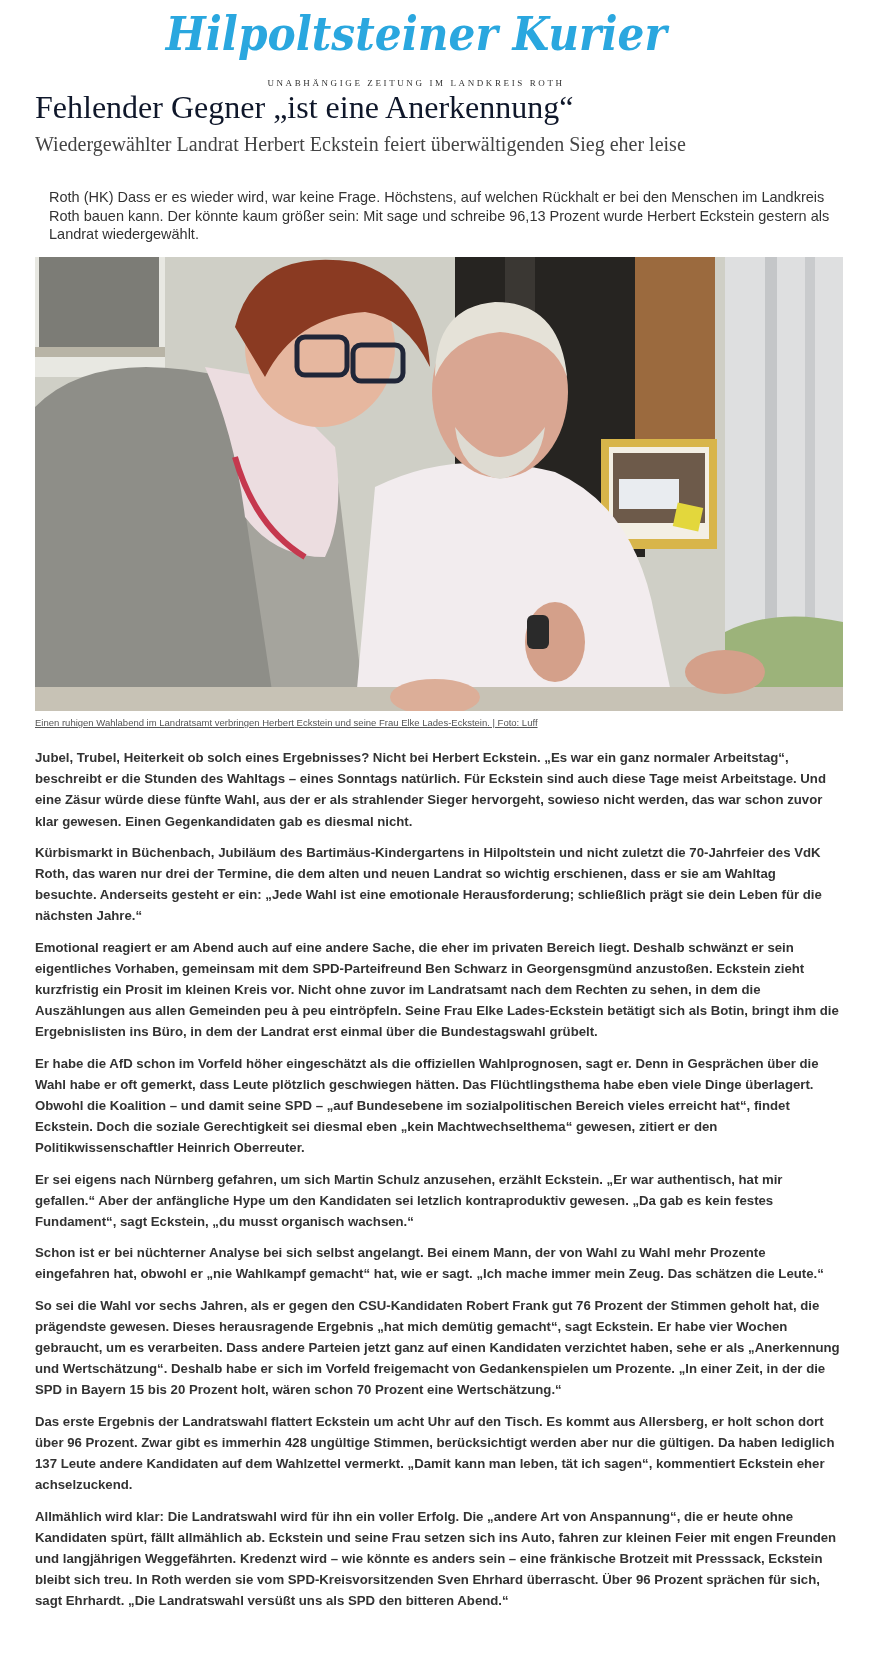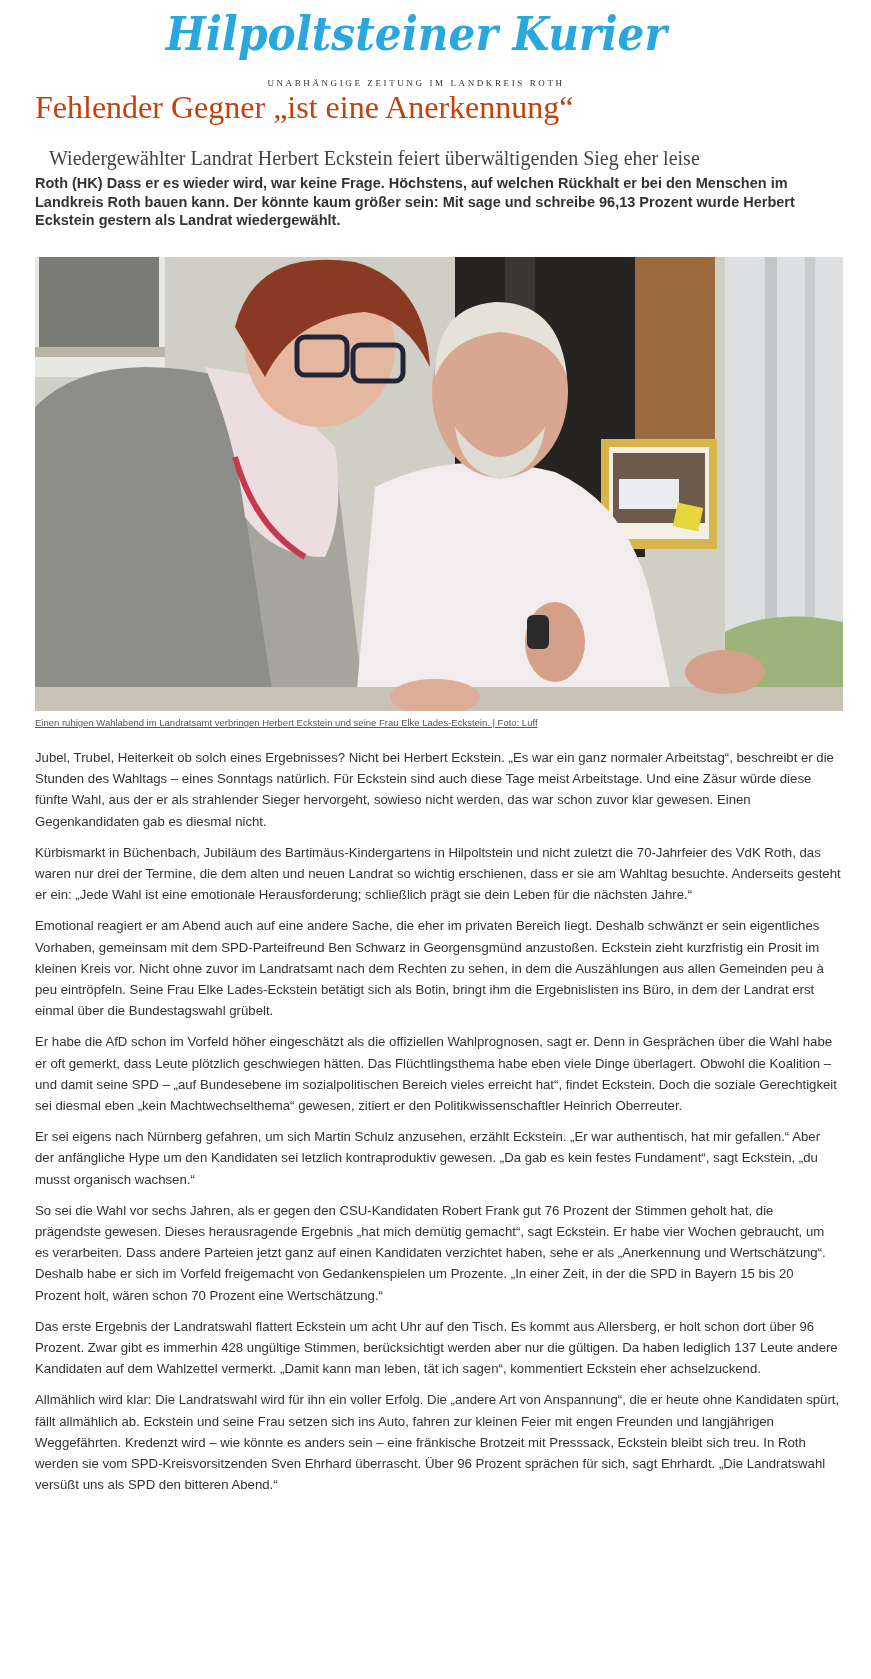--- a/index.html
+++ b/index.html
@@ -1,26 +1,26 @@
 <!DOCTYPE html>
 <html><head>
 <meta charset="utf-8">
 <style>
   html, body { margin: 0; padding: 0; background: #ffffff; }
   body { width: 871px; height: 1679px; overflow: hidden; position: relative; font-family: "Liberation Sans", sans-serif; color: #333333; }
   .masthead { position: absolute; top: 8px; left: 0; width: 832px; text-align: center; }
   .masthead-logo { font-family: "DejaVu Serif", serif; font-weight: bold; font-size: 46px; line-height: 52px; color: #2aa7df; letter-spacing: 0px; font-style: italic; transform: scaleX(0.92); display: inline-block; }
   .masthead-tagline { font-family: "Liberation Serif", serif; font-size: 9px; letter-spacing: 2.6px; color: #333333; margin-top: 18px; }
-  .headline { position: absolute; left: 35px; top: 86px; width: 810px; font-family: "Liberation Serif", serif; font-size: 32px; line-height: 42px; color: #c2410c; margin: 0; font-weight: normal; }
-  .subheadline { position: absolute; left: 35px; top: 131px; width: 810px; font-family: "Liberation Serif", serif; font-size: 20px; line-height: 26px; color: #444444; margin: 14px; font-weight: normal; }
-  .lead { position: absolute; left: 35px; top: 174px; width: 800px; font-family: "Liberation Sans", sans-serif; font-weight: bold; font-size: 14.5px; line-height: 18.5px; color: #333333; margin: 0; }
+  .headline { position: absolute; left: 35px; top: 86px; width: 810px; font-family: "Liberation Serif", serif; font-size: 32px; line-height: 42px; color: #0f172a; margin: 0; font-weight: normal; }
+  .subheadline { position: absolute; left: 35px; top: 131px; width: 810px; font-family: "Liberation Serif", serif; font-size: 20px; line-height: 26px; color: #444444; margin: 0; font-weight: normal; }
+  .lead { position: absolute; left: 35px; top: 174px; width: 800px; font-family: "Liberation Sans", sans-serif; font-weight: normal; font-size: 14.5px; line-height: 18.5px; color: #333333; margin: 14px; }
   .photo { position: absolute; left: 35px; top: 257px; width: 808px; height: 454px; overflow: hidden; background: #6b6a62; }
   .photo svg { display: block; }
   .caption { position: absolute; left: 35px; top: 717px; width: 808px; font-size: 9.5px; line-height: 12px; color: #555555; text-decoration: underline; }
-  .body { position: absolute; left: 35px; top: 747px; width: 806px; }
+  .body { position: absolute; left: 35px; top: 747px; width: 806px; font-weight: bold; }
   .body p { margin: 0 0 10px 0; font-size: 13.2px; line-height: 21.2px; color: #333333; }
 </style>
 </head>
 <body>
 
 <header class="masthead">
   <div class="masthead-logo" style="color: rgb(42, 167, 223);">Hilpoltsteiner Kurier</div>
   <div class="masthead-tagline">UNABHÄNGIGE ZEITUNG IM LANDKREIS ROTH</div>
 </header>
 
@@ -79,16 +79,17 @@
 </figure>
 
 <figcaption class="caption">Einen ruhigen Wahlabend im Landratsamt verbringen Herbert Eckstein und seine Frau Elke Lades-Eckstein. | Foto: Luff</figcaption>
 
 <div class="body">
   <p>Jubel, Trubel, Heiterkeit ob solch eines Ergebnisses? Nicht bei Herbert Eckstein. „Es war ein ganz normaler Arbeitstag“, beschreibt er die Stunden des Wahltags – eines Sonntags natürlich. Für Eckstein sind auch diese Tage meist Arbeitstage. Und eine Zäsur würde diese fünfte Wahl, aus der er als strahlender Sieger hervorgeht, sowieso nicht werden, das war schon zuvor klar gewesen. Einen Gegenkandidaten gab es diesmal nicht.</p>
   <p>Kürbismarkt in Büchenbach, Jubiläum des Bartimäus-Kindergartens in Hilpoltstein und nicht zuletzt die 70-Jahrfeier des VdK Roth, das waren nur drei der Termine, die dem alten und neuen Landrat so wichtig erschienen, dass er sie am Wahltag besuchte. Anderseits gesteht er ein: „Jede Wahl ist eine emotionale Herausforderung; schließlich prägt sie dein Leben für die nächsten Jahre.“</p>
   <p>Emotional reagiert er am Abend auch auf eine andere Sache, die eher im privaten Bereich liegt. Deshalb schwänzt er sein eigentliches Vorhaben, gemeinsam mit dem SPD-Parteifreund Ben Schwarz in Georgensgmünd anzustoßen. Eckstein zieht kurzfristig ein Prosit im kleinen Kreis vor. Nicht ohne zuvor im Landratsamt nach dem Rechten zu sehen, in dem die Auszählungen aus allen Gemeinden peu à peu eintröpfeln. Seine Frau Elke Lades-Eckstein betätigt sich als Botin, bringt ihm die Ergebnislisten ins Büro, in dem der Landrat erst einmal über die Bundestagswahl grübelt.</p>
   <p>Er habe die AfD schon im Vorfeld höher eingeschätzt als die offiziellen Wahlprognosen, sagt er. Denn in Gesprächen über die Wahl habe er oft gemerkt, dass Leute plötzlich geschwiegen hätten. Das Flüchtlingsthema habe eben viele Dinge überlagert. Obwohl die Koalition – und damit seine SPD – „auf Bundesebene im sozialpolitischen Bereich vieles erreicht hat“, findet Eckstein. Doch die soziale Gerechtigkeit sei diesmal eben „kein Machtwechselthema“ gewesen, zitiert er den Politikwissenschaftler Heinrich Oberreuter.</p>
   <p>Er sei eigens nach Nürnberg gefahren, um sich Martin Schulz anzusehen, erzählt Eckstein. „Er war authentisch, hat mir gefallen.“ Aber der anfängliche Hype um den Kandidaten sei letzlich kontraproduktiv gewesen. „Da gab es kein festes Fundament“, sagt Eckstein, „du musst organisch wachsen.“</p>
+  <p>Schon ist er bei nüchterner Analyse bei sich selbst angelangt. Bei einem Mann, der von Wahl zu Wahl mehr Prozente eingefahren hat, obwohl er „nie Wahlkampf gemacht“ hat, wie er sagt. „Ich mache immer mein Zeug. Das schätzen die Leute.“</p>
   <p>So sei die Wahl vor sechs Jahren, als er gegen den CSU-Kandidaten Robert Frank gut 76 Prozent der Stimmen geholt hat, die prägendste gewesen. Dieses herausragende Ergebnis „hat mich demütig gemacht“, sagt Eckstein. Er habe vier Wochen gebraucht, um es verarbeiten. Dass andere Parteien jetzt ganz auf einen Kandidaten verzichtet haben, sehe er als „Anerkennung und Wertschätzung“. Deshalb habe er sich im Vorfeld freigemacht von Gedankenspielen um Prozente. „In einer Zeit, in der die SPD in Bayern 15 bis 20 Prozent holt, wären schon 70 Prozent eine Wertschätzung.“</p>
   <p>Das erste Ergebnis der Landratswahl flattert Eckstein um acht Uhr auf den Tisch. Es kommt aus Allersberg, er holt schon dort über 96 Prozent. Zwar gibt es immerhin 428 ungültige Stimmen, berücksichtigt werden aber nur die gültigen. Da haben lediglich 137 Leute andere Kandidaten auf dem Wahlzettel vermerkt. „Damit kann man leben, tät ich sagen“, kommentiert Eckstein eher achselzuckend.</p>
   <p>Allmählich wird klar: Die Landratswahl wird für ihn ein voller Erfolg. Die „andere Art von Anspannung“, die er heute ohne Kandidaten spürt, fällt allmählich ab. Eckstein und seine Frau setzen sich ins Auto, fahren zur kleinen Feier mit engen Freunden und langjährigen Weggefährten. Kredenzt wird – wie könnte es anders sein – eine fränkische Brotzeit mit Presssack, Eckstein bleibt sich treu. In Roth werden sie vom SPD-Kreisvorsitzenden Sven Ehrhard überrascht. Über 96 Prozent sprächen für sich, sagt Ehrhardt. „Die Landratswahl versüßt uns als SPD den bitteren Abend.“</p>
 </div>
 
 </body></html>

